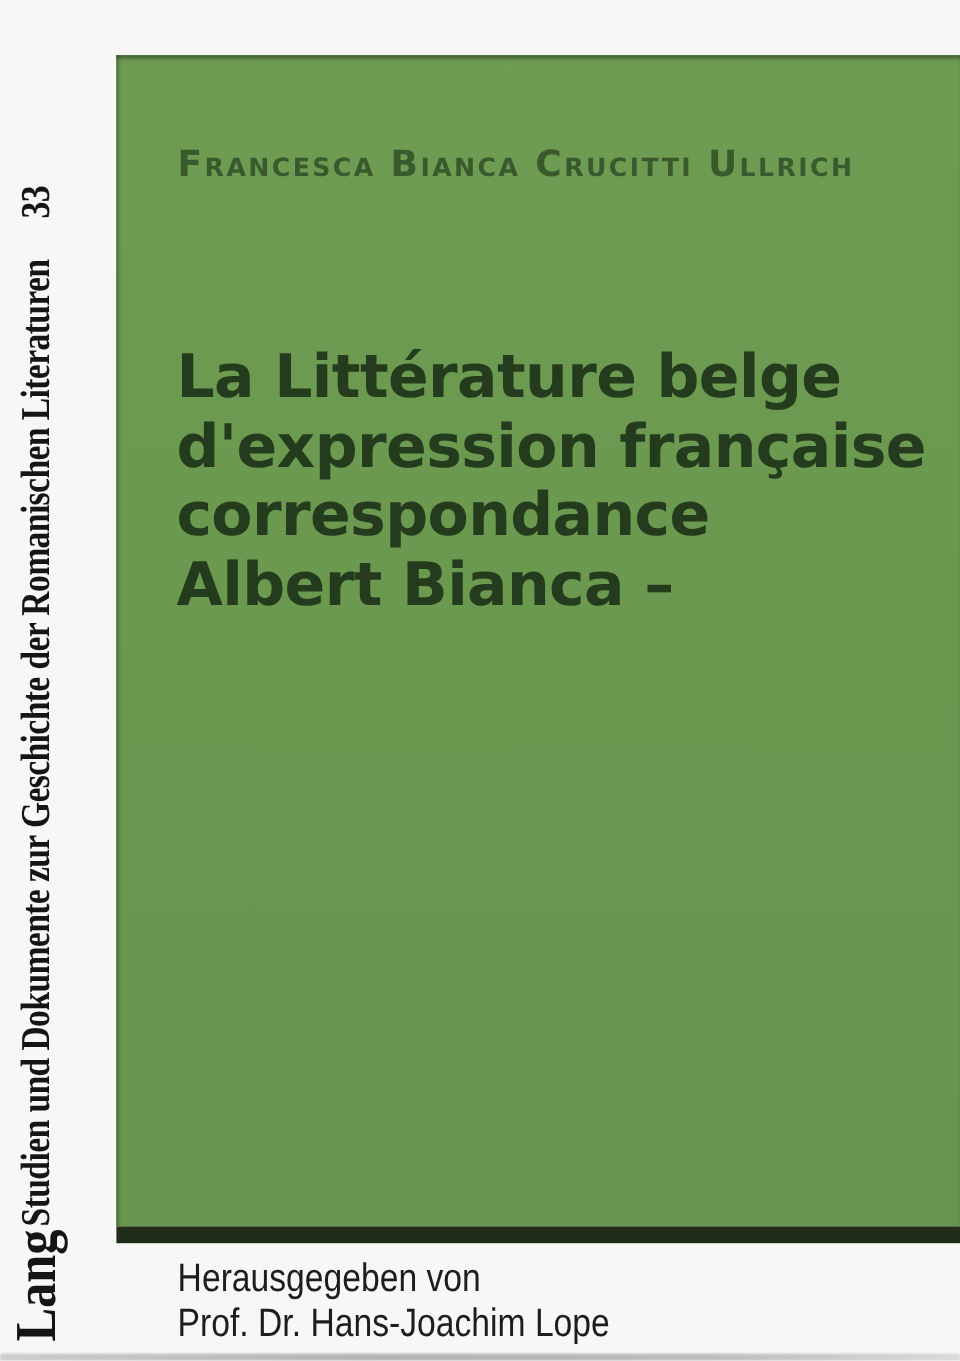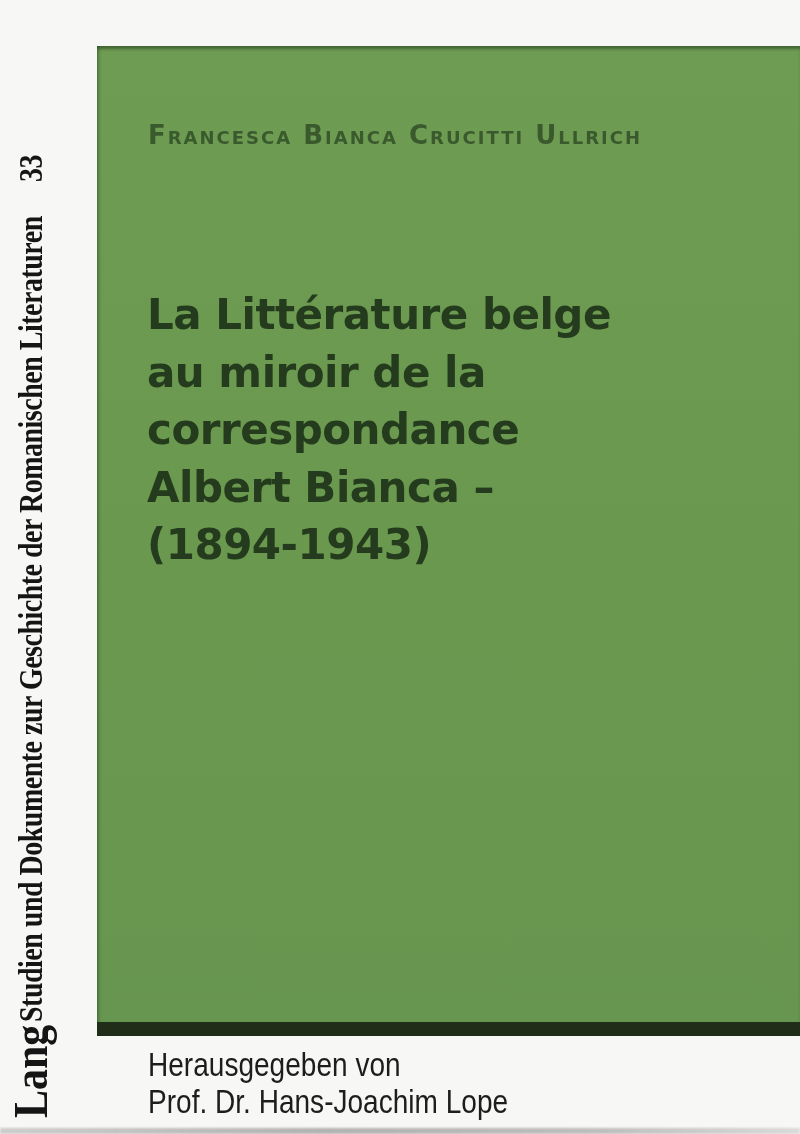--- a/index.html
+++ b/index.html
@@ -37,26 +37,26 @@
   .front-cover {
     position:absolute; left:97px; top:46px; width:703px; height:976px;
     background:linear-gradient(180deg, #6e9c53 0%, #6a984f 55%, #679650 100%);
     border-bottom:14px solid #1f2d19;
     box-shadow: inset 0 4px 3px -1px rgba(20,40,15,0.45),
                 inset 4px 0 3px -2px rgba(20,40,15,0.30);
   }
   .author-name {
     position:absolute; left:51px; top:74px;
     font-variant:small-caps;
-    font-size:26px; font-weight:600; letter-spacing:2px;
+    font-size:30px; font-weight:600; letter-spacing:2px;
     color:#3a5a2e;
   }
   .book-title {
     position:absolute; left:50px; top:240px;
-    font-size:42px; font-weight:700; letter-spacing:-0.5px;
+    font-size:50px; font-weight:700; letter-spacing:-0.5px;
     line-height:57.5px;
     color:#243c1d;
   }
   .book-title .tl { white-space:nowrap; }
 
   
   .imprint {
     position:absolute; left:148px; top:1046px;
     font-family:"Liberation Sans", sans-serif;
     font-size:33px; font-weight:400; line-height:37px;
@@ -86,24 +86,23 @@
   </div>
 
   <div class="spine-publisher">Lang</div>
 
   <div class="front-cover">
 
     <div class="author-name">Francesca Bianca Crucitti Ullrich</div>
 
     <div class="book-title">
       <div class="tl">La Littérature belge</div>
-      <div class="tl">au miroir de la</div>
+      <div class="tl">d'expression française</div>
       <div class="tl">correspondance</div>
       <div class="tl">Albert Bianca –</div>
-      <div class="tl">(1894-1943)</div>
     </div>
 
   </div>
 
   <div class="imprint">
     <div>Herausgegeben von</div>
     <div>Prof. Dr. Hans-Joachim Lope</div>
   </div>
 
   <div class="bottom-artifact"></div>

